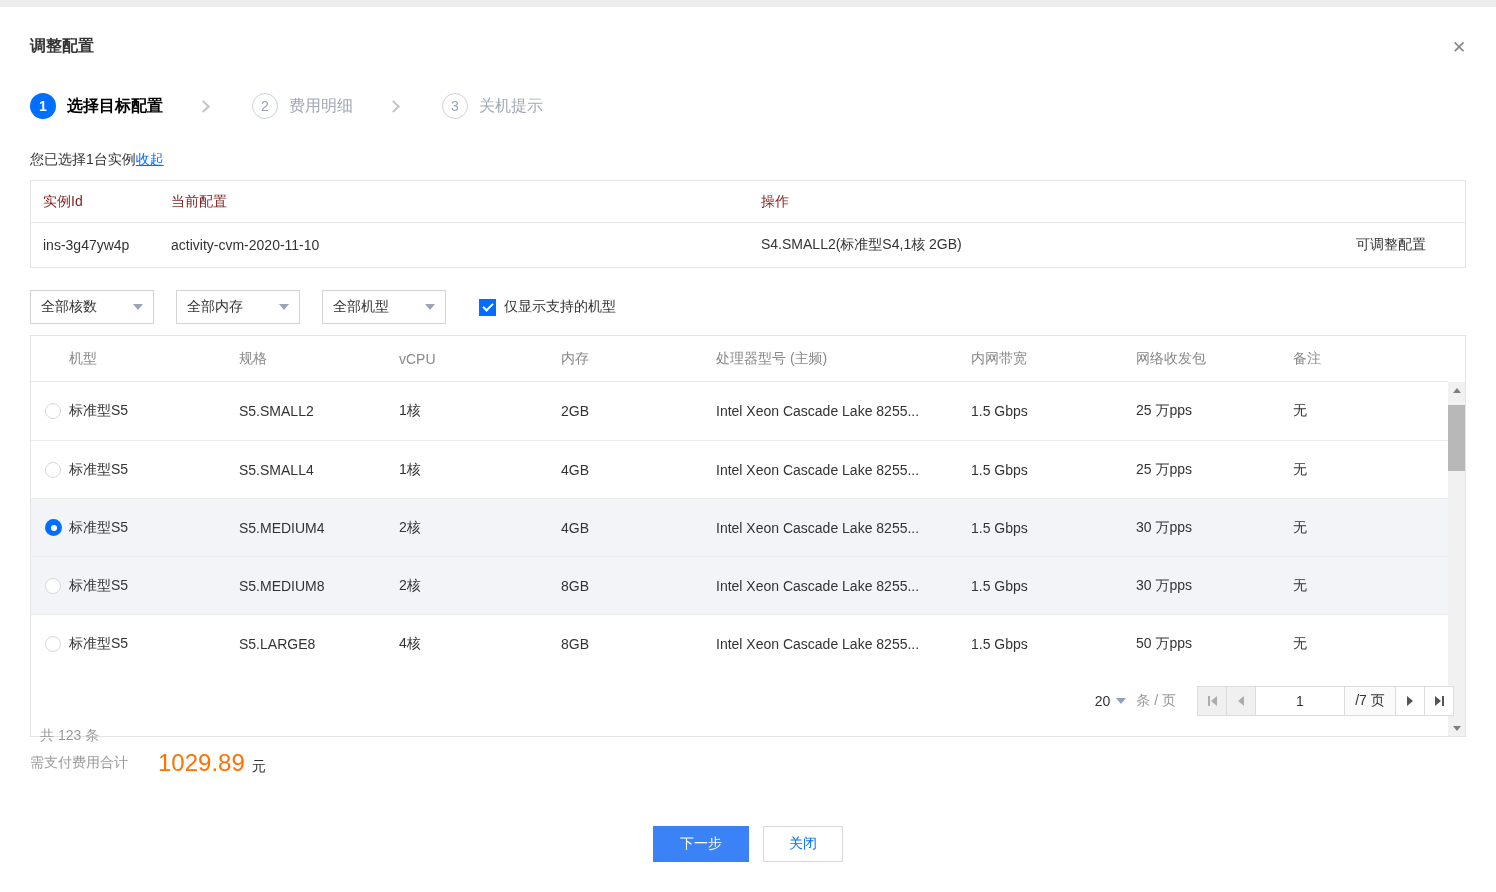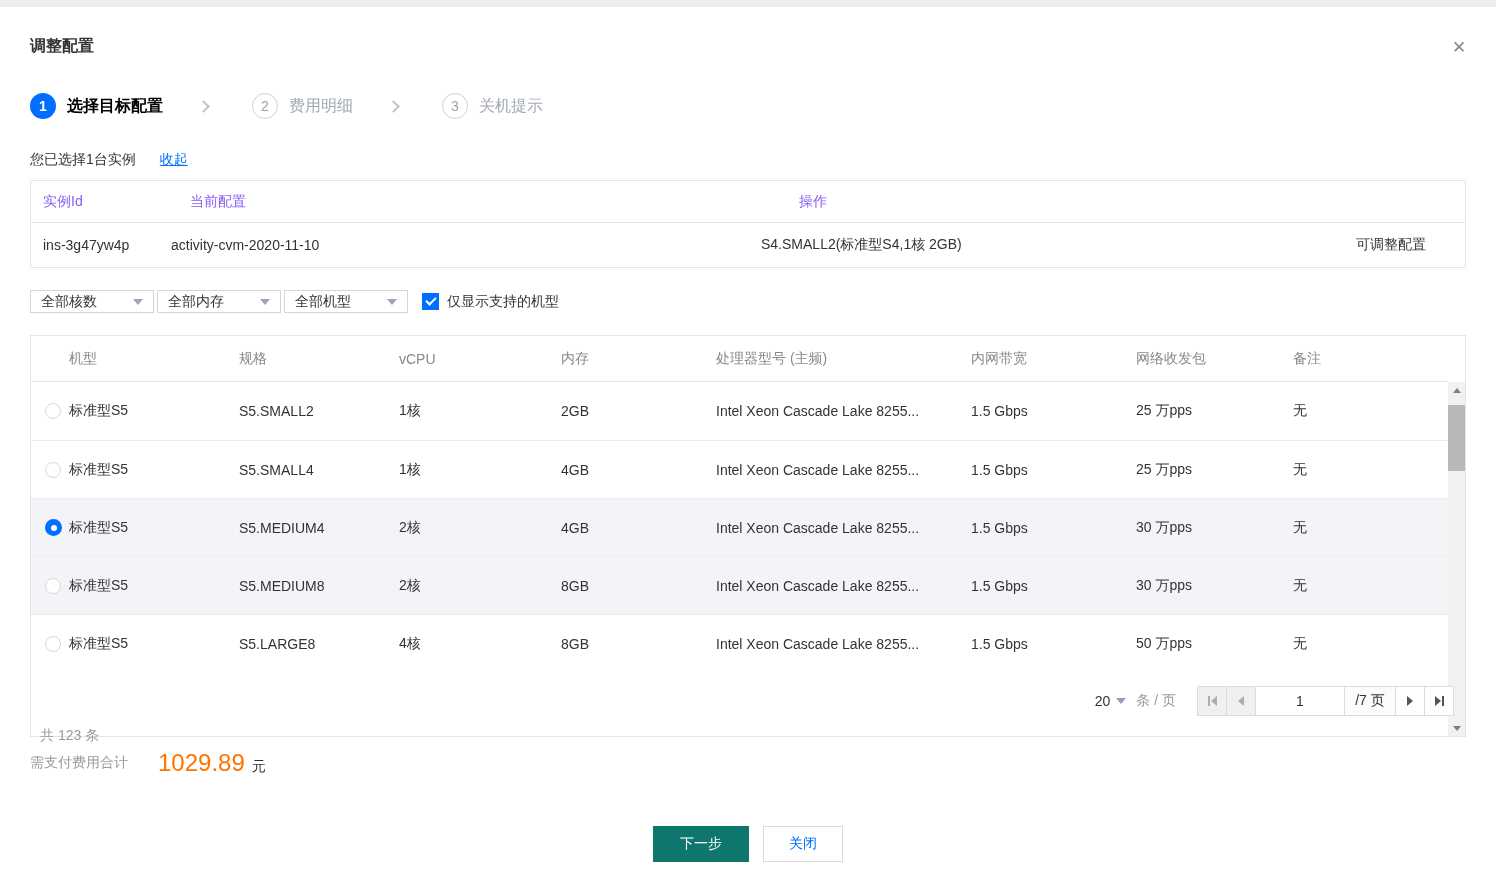--- a/index.html
+++ b/index.html
@@ -20,32 +20,32 @@
   .step-circle.on { background:#006eff; color:#fff; font-weight:bold; }
   .step-circle.off { border:1px solid #c9d2de; color:#9aa3b0; background:#fff; }
   .step-label { margin-left:11px; font-size:16px; }
   .step-label.on { color:#000; font-weight:bold; }
   .step-label.off { color:#a2a9b4; }
   .step-sep { width:9px; height:9px; border-top:2px solid #c3c3c3; border-right:2px solid #c3c3c3;
     transform:rotate(45deg); margin:0 44px 0 36px; }
 
   
   .sel-line { left:30px; top:151px; display:flex; align-items:center; }
-  .sel-link { color:#006eff; margin-left:24px; cursor:pointer;text-decoration:underline; }
+  .sel-link { color:#006eff; margin-left:0; cursor:pointer;text-decoration:underline; }
 
   
   .inst-table { left:30px; top:180px; width:1436px; border:1px solid #e5e5e5; background:#fff; }
   .inst-grid { display:grid; grid-template-columns:128px 590px 595px 1fr; align-items:center; padding:0 12px; }
-  .inst-head { height:42px; color:#8b5cf6; border-bottom:1px solid #e5e5e5;gap:19px; }
+  .inst-head { height:42px; color:#7f1d1d; border-bottom:1px solid #e5e5e5; }
   .inst-row { height:44px; color:#333; }
 
   
   .filters { left:30px; top:290px; display:flex; align-items:center; }
-  .select { width:124px; height:23px; border:1px solid #d5d5d5; background:#fff; display:flex;
-    align-items:center; justify-content:space-between; padding:0 10px; margin-right:3px; cursor:pointer;gap:32px; }
+  .select { width:124px; height:34px; border:1px solid #d5d5d5; background:#fff; display:flex;
+    align-items:center; justify-content:space-between; padding:0 10px; margin-right:22px; cursor:pointer;gap:32px; }
   .caret { width:0; height:0; border-left:5px solid transparent; border-right:5px solid transparent;
     border-top:6px solid #9aa6b5; }
   .checkbox { width:17px; height:17px; background:#006eff; margin:0 8px 0 11px; position:relative;
     cursor:pointer; flex:none; }
   .checkbox::after { content:''; position:absolute; left:4px; top:4px; width:8px; height:4px;
     border-left:2px solid #fff; border-bottom:2px solid #fff; transform:rotate(-45deg); }
 
   
   .spec-table { left:30px; top:335px; width:1436px; height:402px; border:1px solid #e5e5e5;
     background:#fff; position:absolute; overflow:hidden; }
@@ -92,21 +92,21 @@
     display:flex; align-items:center; justify-content:center; color:#333; padding:0 8px; }
 
   
   .payment { left:30px; top:750px; display:flex; align-items:center; }
   .pay-label { color:#999; }
   .pay-amount { color:#ff7200; font-size:24px; margin-left:30px; line-height:1; }
   .pay-cur { color:#333; margin-left:7px; margin-top:8px; }
 
   
   .footer { left:0; top:826px; width:1496px; display:flex; justify-content:center; }
-  .btn-primary { width:96px; height:36px; background:#0f766e; color:#fff; border:none; font-size:14px;
+  .btn-primary { width:96px; height:36px; background:#3b82f6; color:#fff; border:none; font-size:14px;
     font-family:inherit; cursor:pointer; }
   .btn-plain { width:80px; height:36px; background:#fff; color:#006eff; border:1px solid #dadada;
     font-size:14px; font-family:inherit; cursor:pointer; margin-left:14px; }
 </style>
 </head>
 <body>
 
 <div class="abs top-edge"></div>
 
 <div class="abs dlg-title">调整配置</div>

